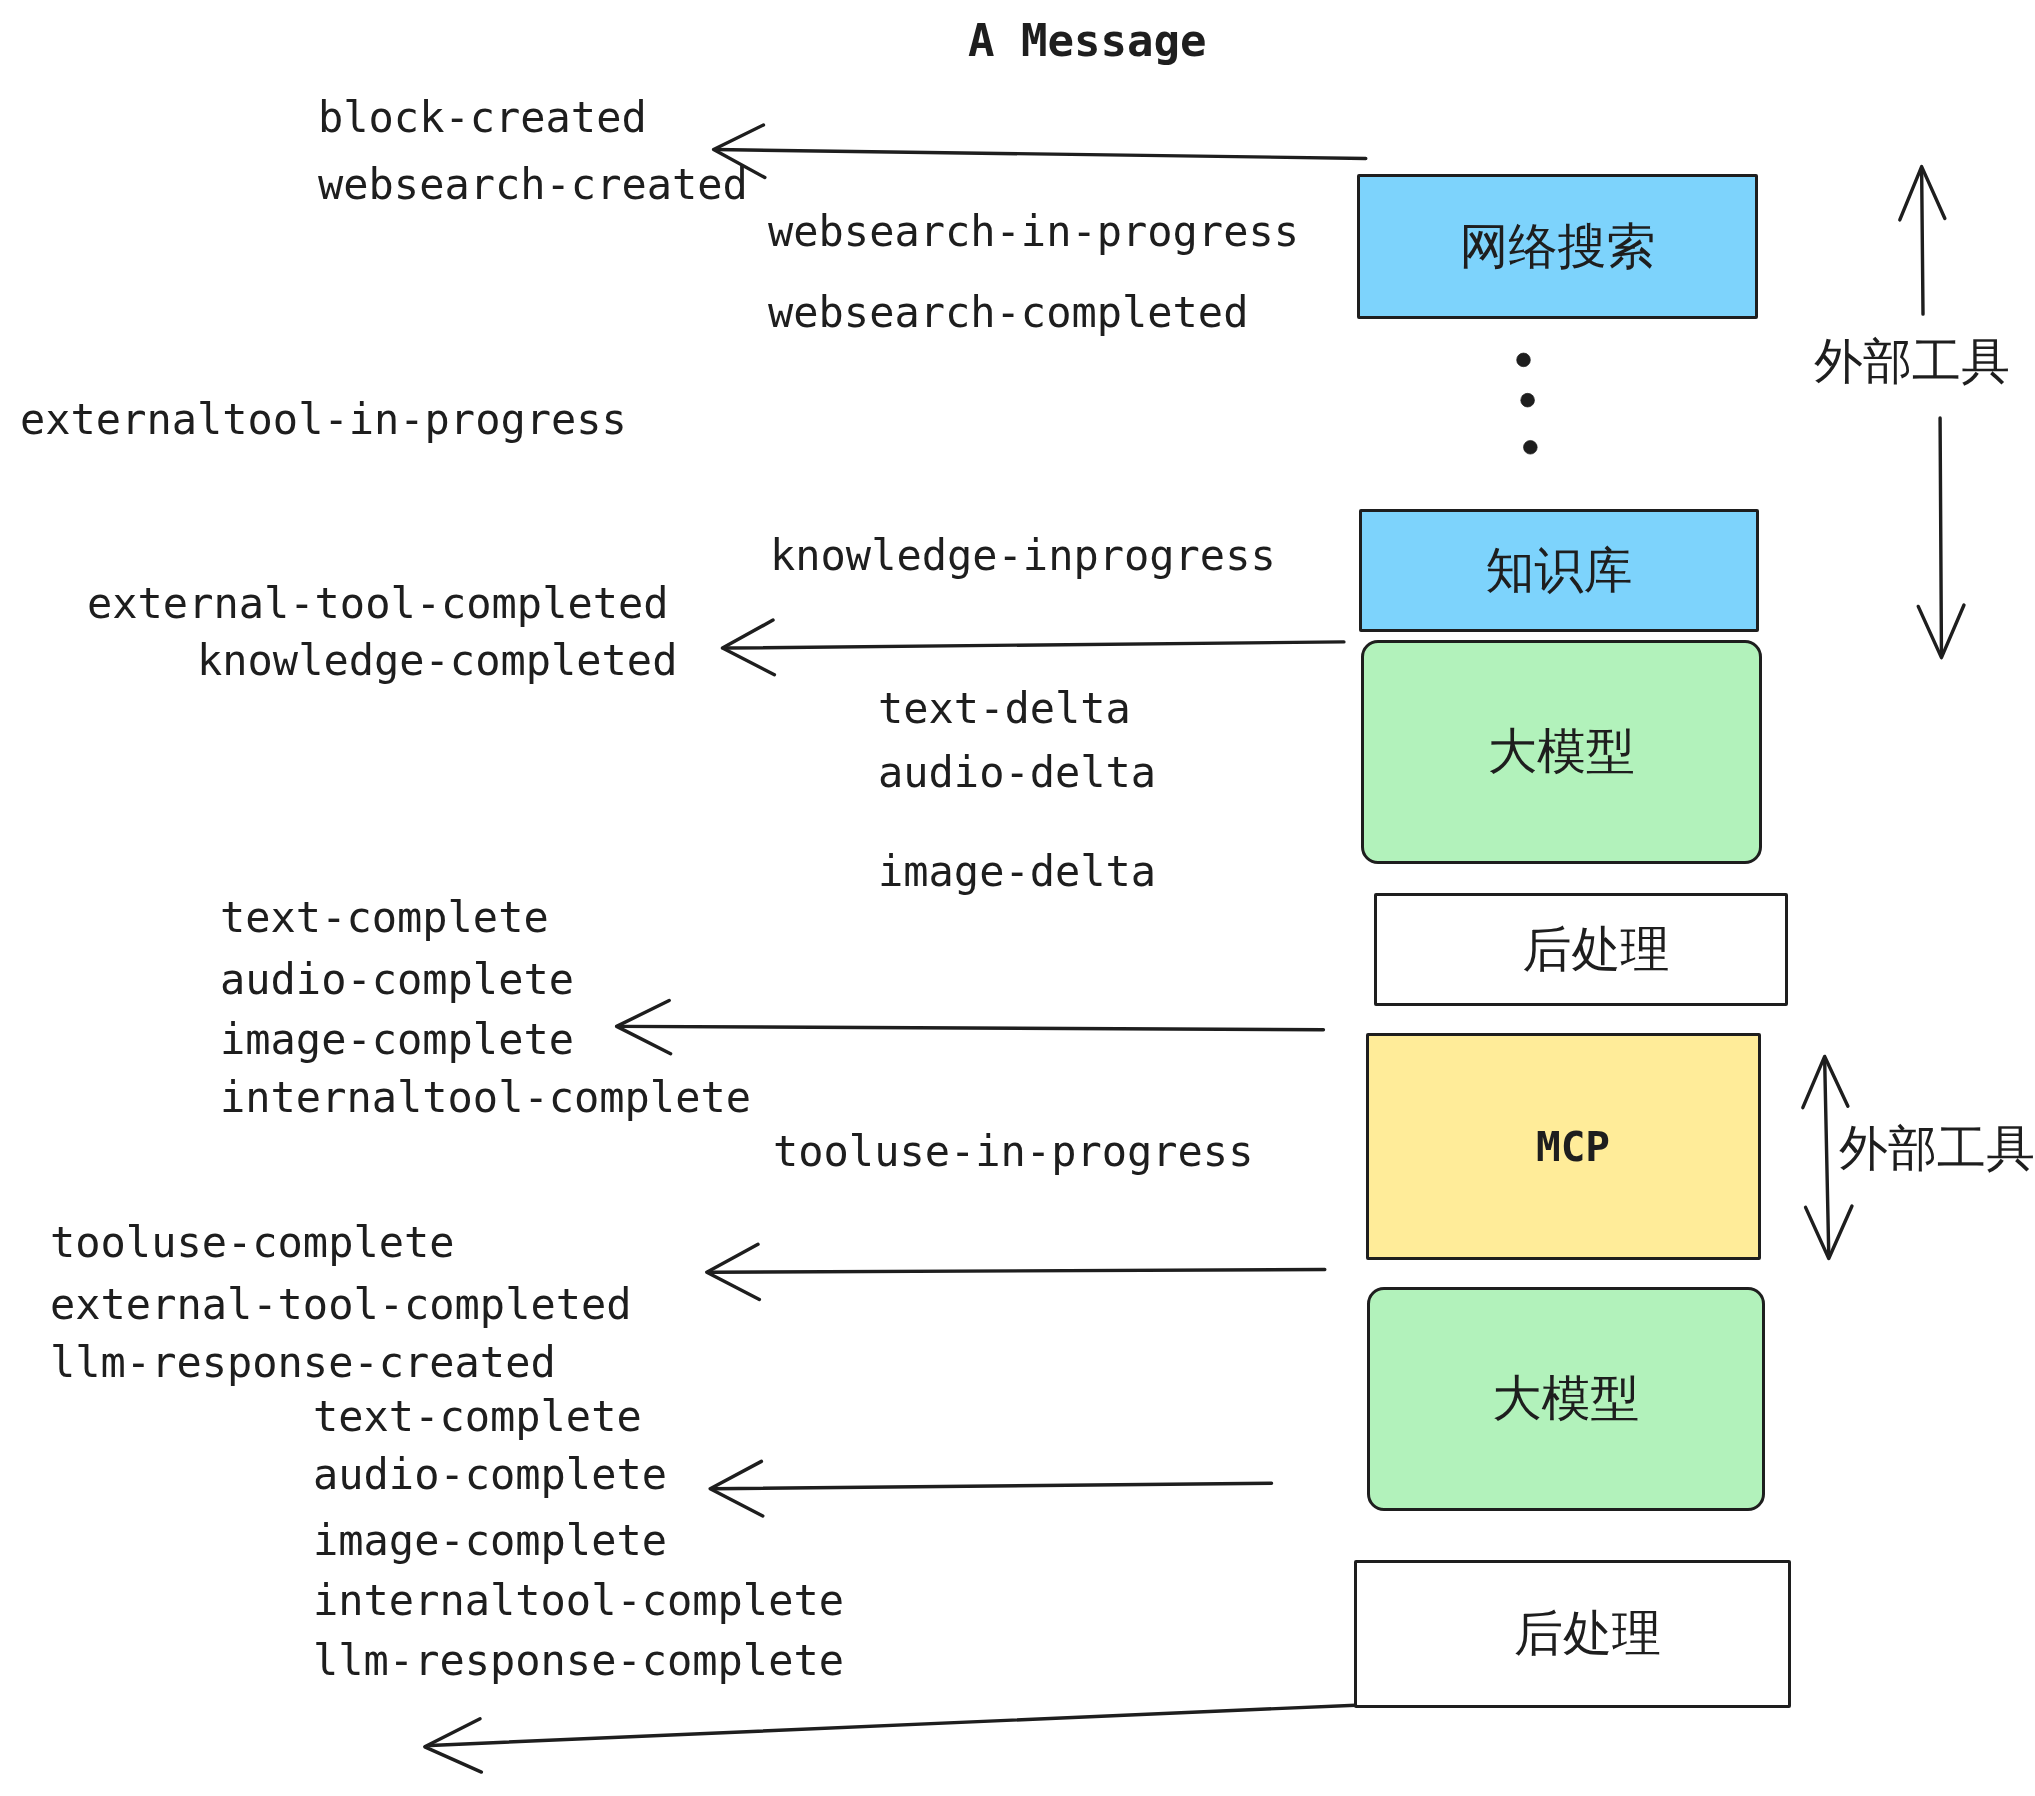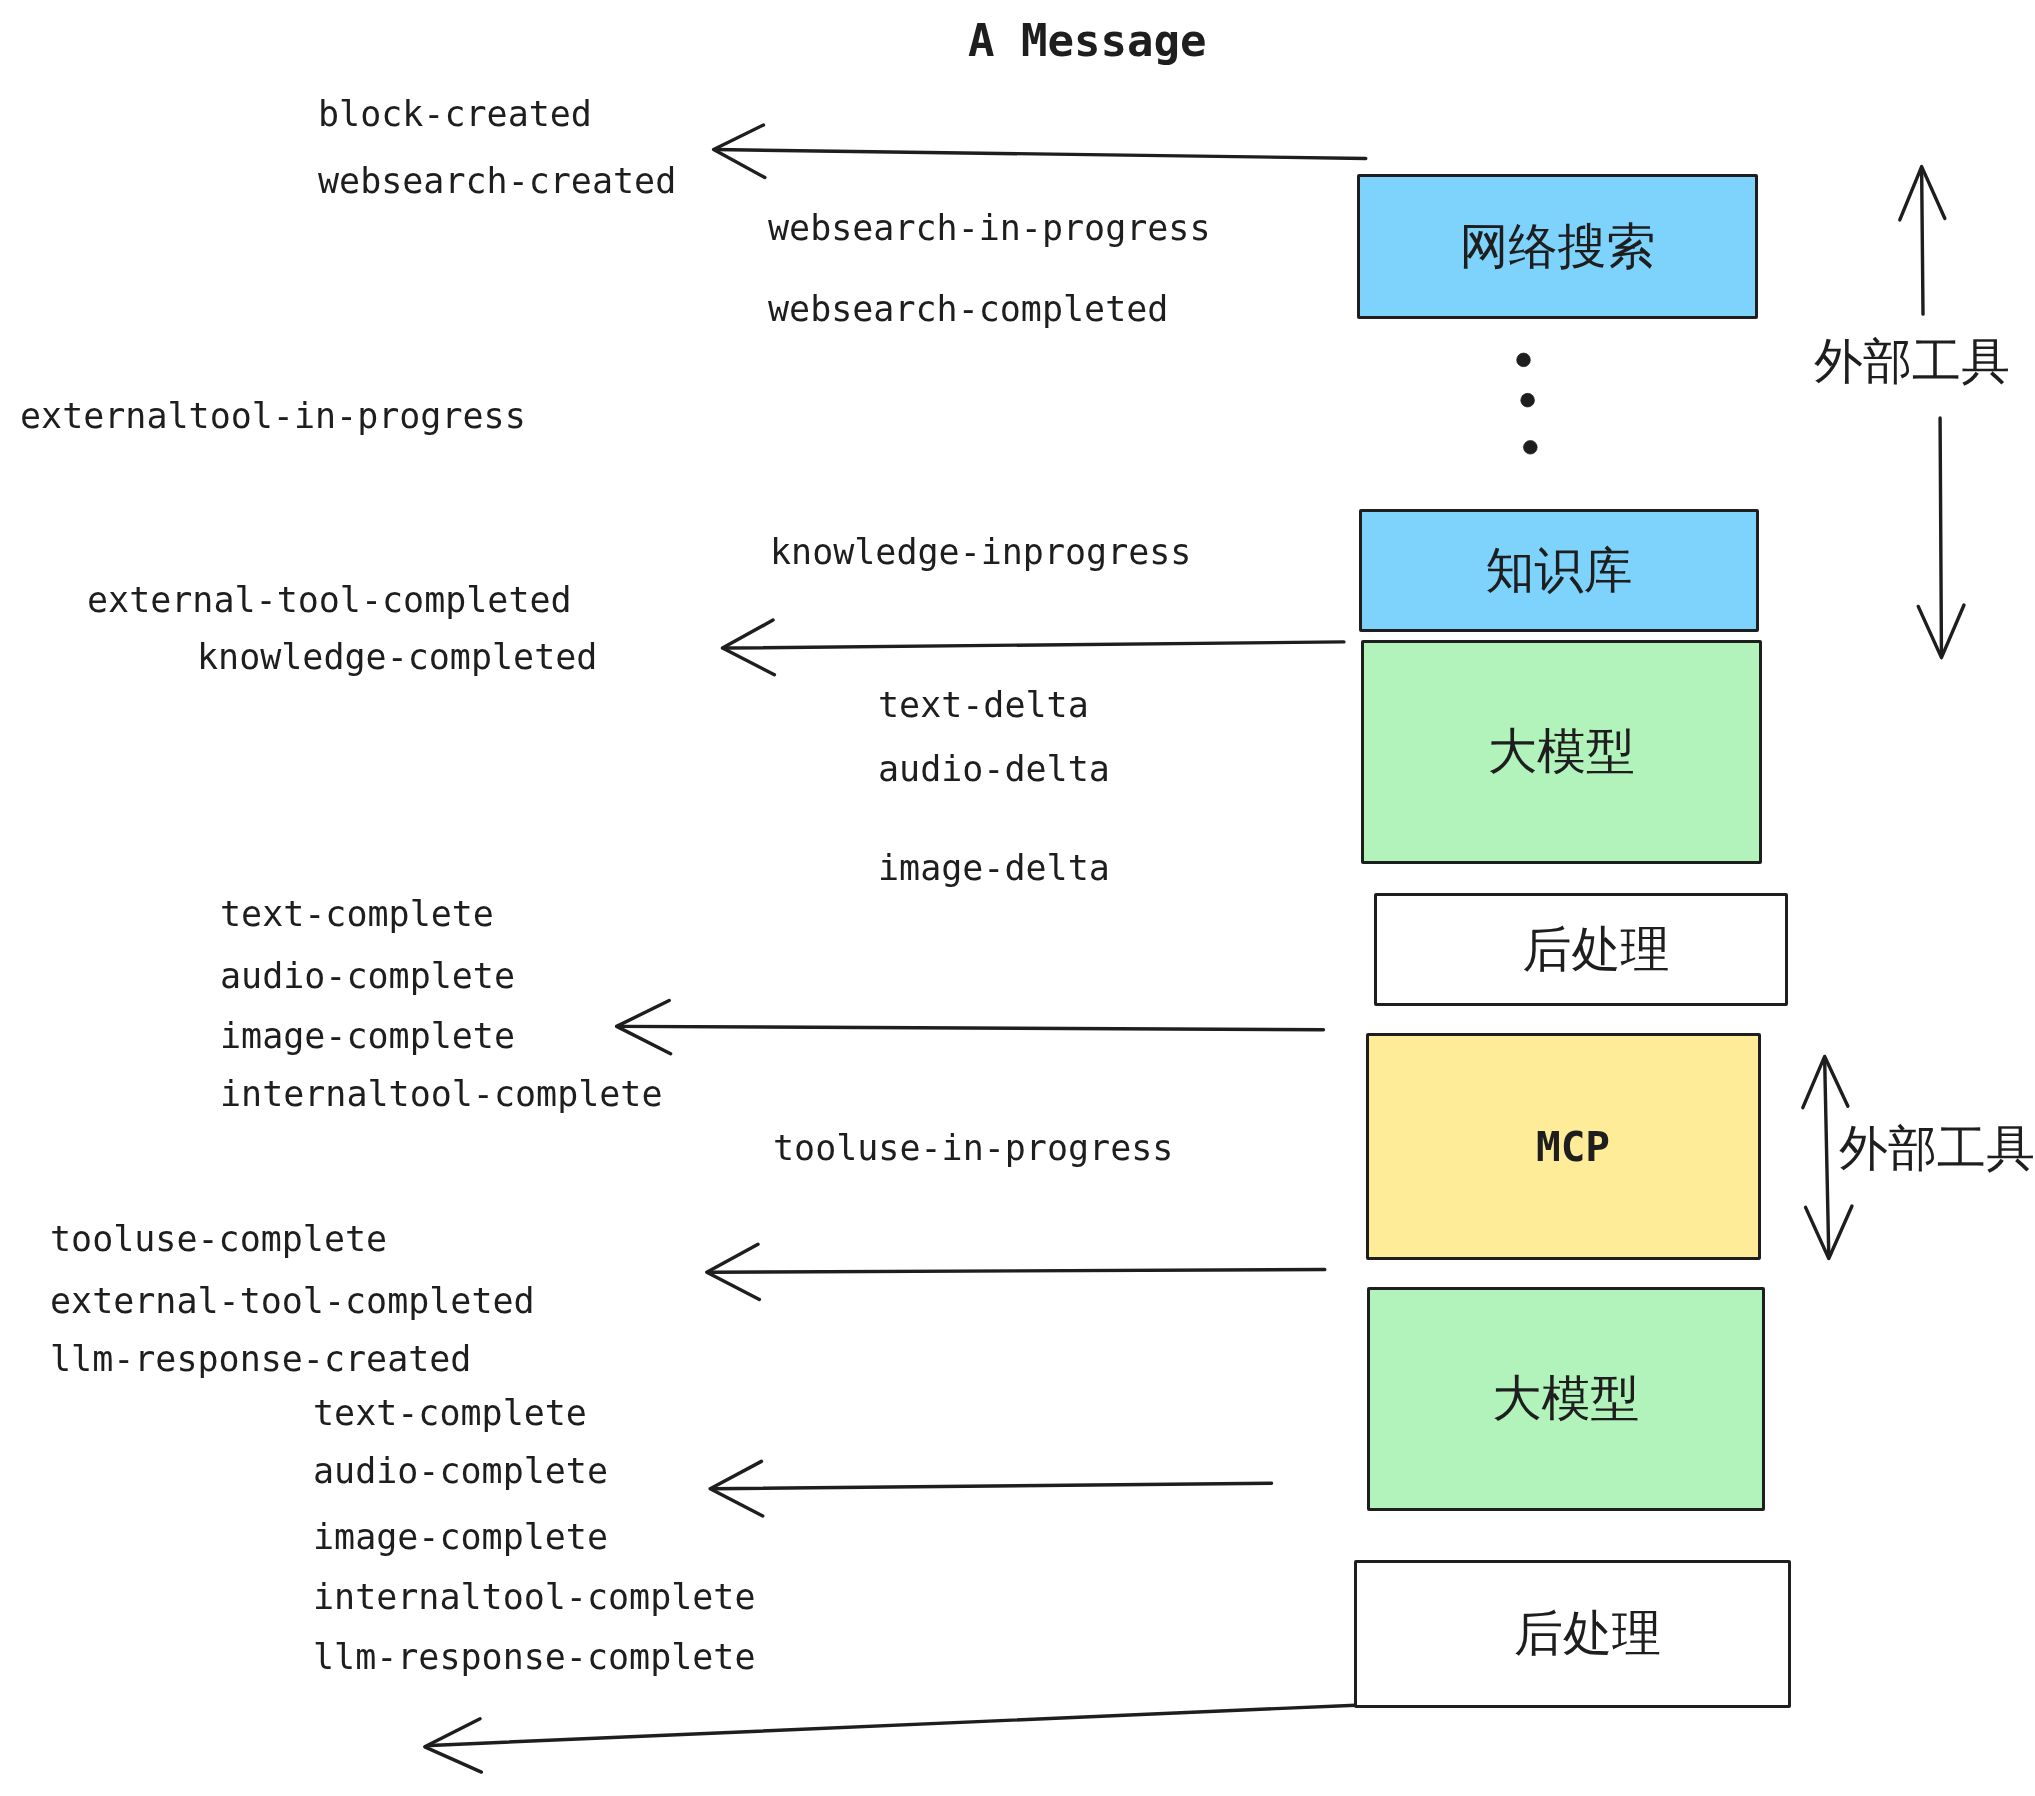--- a/index.html
+++ b/index.html
@@ -7,21 +7,21 @@
     position: relative;
     width: 2035px;
     height: 1796px;
     background: #ffffff;
     font-family: "DejaVu Sans Mono", monospace;
     color: #1e1e1e;
     overflow: hidden;
   }
   .evt {
     position: absolute;
-    font-size: 35px;
+    font-size: 42px;
     line-height: 1.05;
     white-space: nowrap;
     color: #1e1e1e;
   }
   .title {
     position: absolute;
     font-size: 44px;
     font-weight: 600;
     white-space: nowrap;
     color: #1e1e1e;
@@ -40,21 +40,21 @@
     font-size: 49px;
     color: #1e1e1e;
     white-space: nowrap;
   }
   .box.mono-label .lbl {
     font-family: "DejaVu Sans Mono", monospace;
     font-size: 41px;
     font-weight: 600;
   }
   .fill-pink   { background: #7dd3fc; }
-  .fill-green  { background: #b2f2bb; }
+  .fill-green  { background: #b2f2bb; border-radius: 17px; }
   .fill-yellow { background: #ffec99; }
   .fill-white  { background: #ffffff; padding-left: 30px; }
   .ext-label {
     position: absolute;
     font-family: Liberation Serif, serif;
     font-size: 49px;
     white-space: nowrap;
     color: #1e1e1e;
   }
   svg.overlay {

